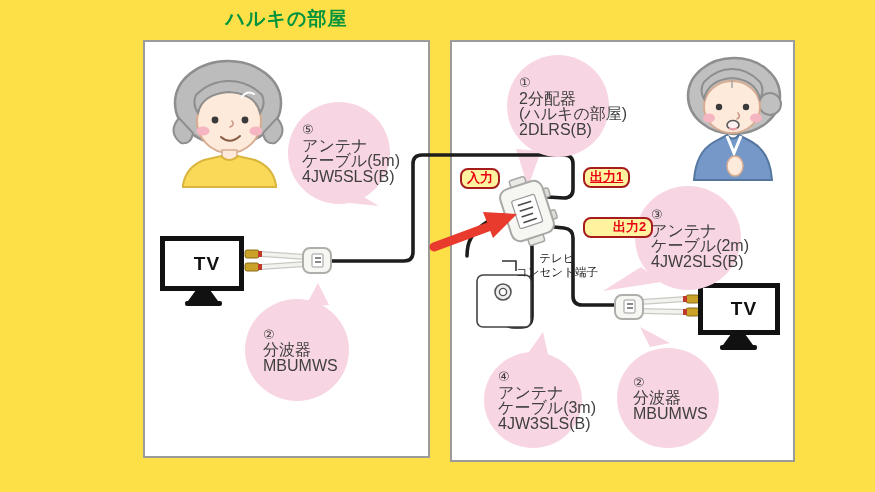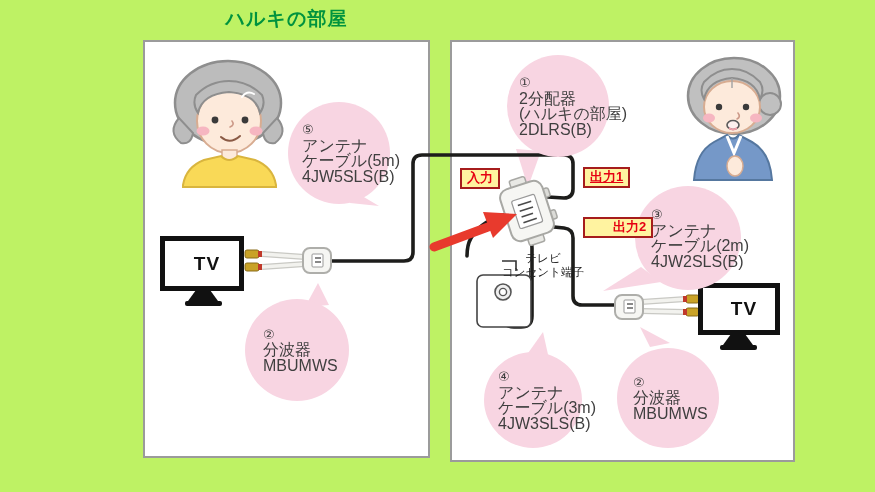--- a/index.html
+++ b/index.html
@@ -1,31 +1,31 @@
 <!DOCTYPE html>
 <html><head>
 <meta charset="utf-8">
 <style>
   html,body{margin:0;padding:0;background:#ffffff;}
   body{font-family:"Liberation Sans","DejaVu Sans",sans-serif;}
-  #stage{position:relative;width:875px;height:492px;background:#bef264;overflow:hidden;}
+  #stage{position:relative;width:875px;height:492px;background:#fde047;overflow:hidden;}
   .room{position:absolute;border:2px solid #9b9b9b;background:#fff;}
   #room-left{left:143px;top:40px;width:283px;height:414px;}
   #room-right{left:450px;top:40px;width:341px;height:418px;}
   .room-title{position:absolute;top:6px;font-size:19px;font-weight:bold;color:#00933e;text-align:center;letter-spacing:1px;}
   #title-left{left:143px;width:287px;}
   #title-right{left:450px;width:345px;}
   svg.overlay{position:absolute;left:0;top:0;z-index:3;}
   .bubble{position:absolute;background:#f8d5e2;border-radius:50%;display:flex;flex-direction:column;justify-content:center;box-sizing:border-box;z-index:4;}
   .bl{font-size:16px;line-height:15.5px;color:#3f3f3f;white-space:nowrap;}
   .bl.num{font-size:13px;}
-  .tag{position:absolute;background:#fff3a0;border:2px solid #a61c1c;border-radius:0;color:#e60012;font-size:13px;font-weight:bold;padding:0px 5px 1px 5px;line-height:16px;z-index:5;white-space:nowrap;}
+  .tag{position:absolute;background:#fff3a0;border:2px solid #a61c1c;border-radius:8px;color:#e60012;font-size:13px;font-weight:bold;padding:0px 5px 1px 5px;line-height:16px;z-index:5;white-space:nowrap;}
   .tv{position:absolute;background:#fff;border:5px solid #111;box-sizing:border-box;display:flex;align-items:center;justify-content:center;z-index:4;padding-left:10px;}
   .tv span{font-size:19px;font-weight:600;color:#111;letter-spacing:1px;}
-  .outlet-label{position:absolute;left:450px;top:252px;width:100px;text-align:center;font-size:11.5px;line-height:13.5px;color:#222;z-index:5;padding-left:43px;}
+  .outlet-label{position:absolute;left:464px;top:252px;width:100px;text-align:center;font-size:11.5px;line-height:13.5px;color:#222;z-index:5;padding-left:43px;}
   .footnote{position:absolute;left:450px;top:464px;width:345px;text-align:right;font-size:13.5px;color:#3a3a3a;z-index:4;}
 </style>
 </head>
 <body>
 
 <div id="stage">
 
   <div class="room-title" id="title-left">ハルキの部屋</div>
 
   <div class="room" id="room-left"></div>

